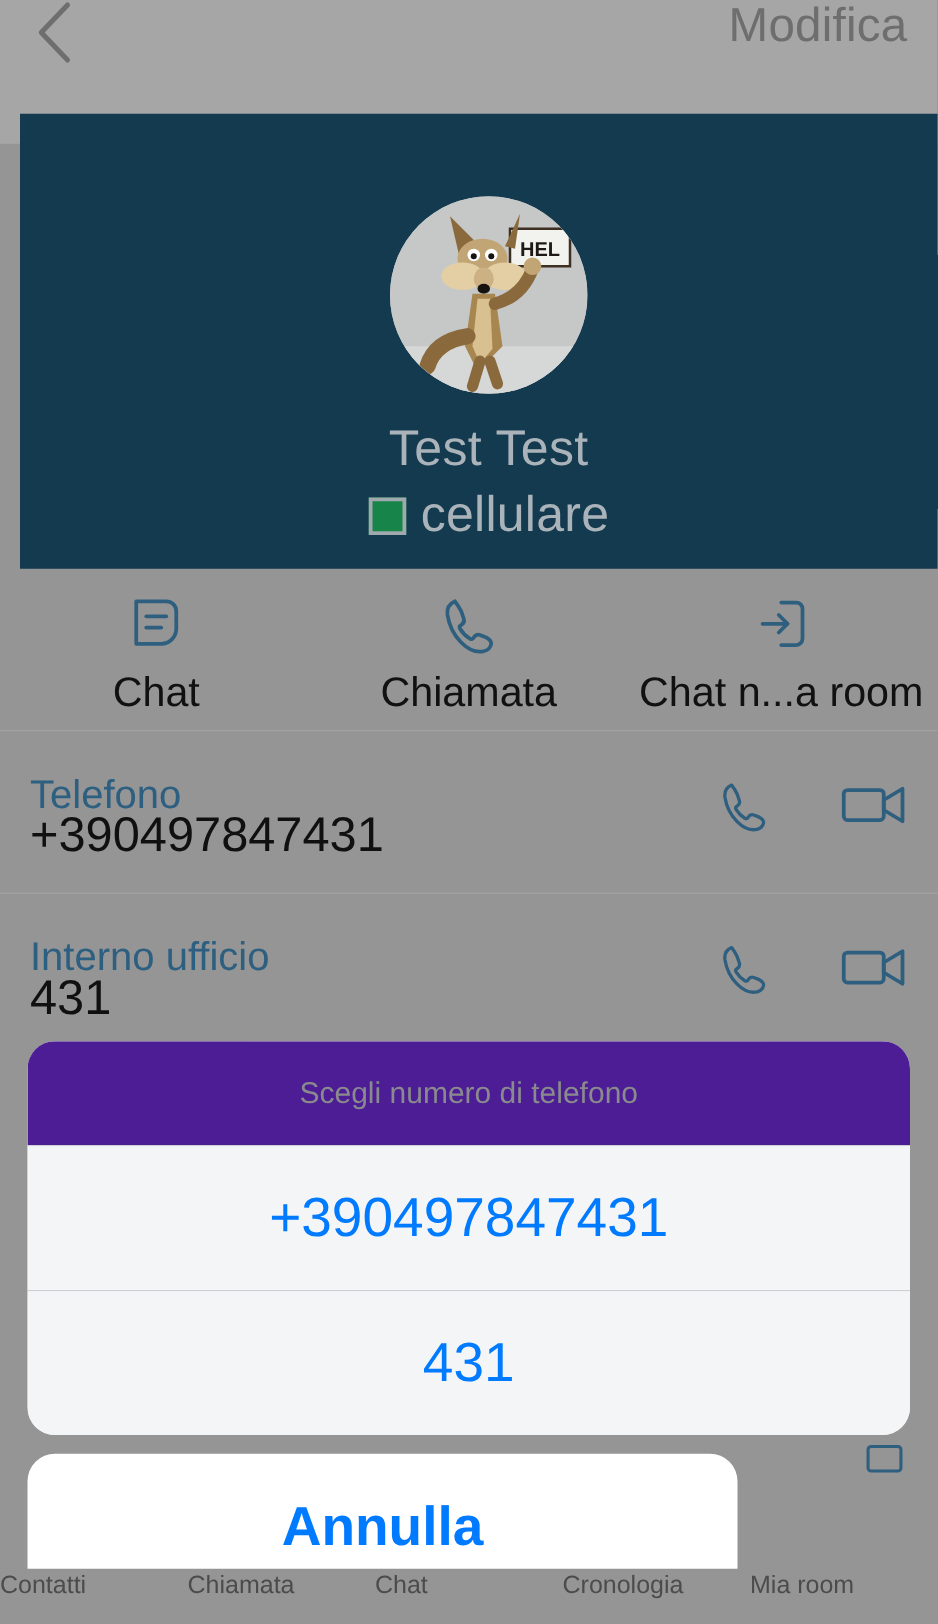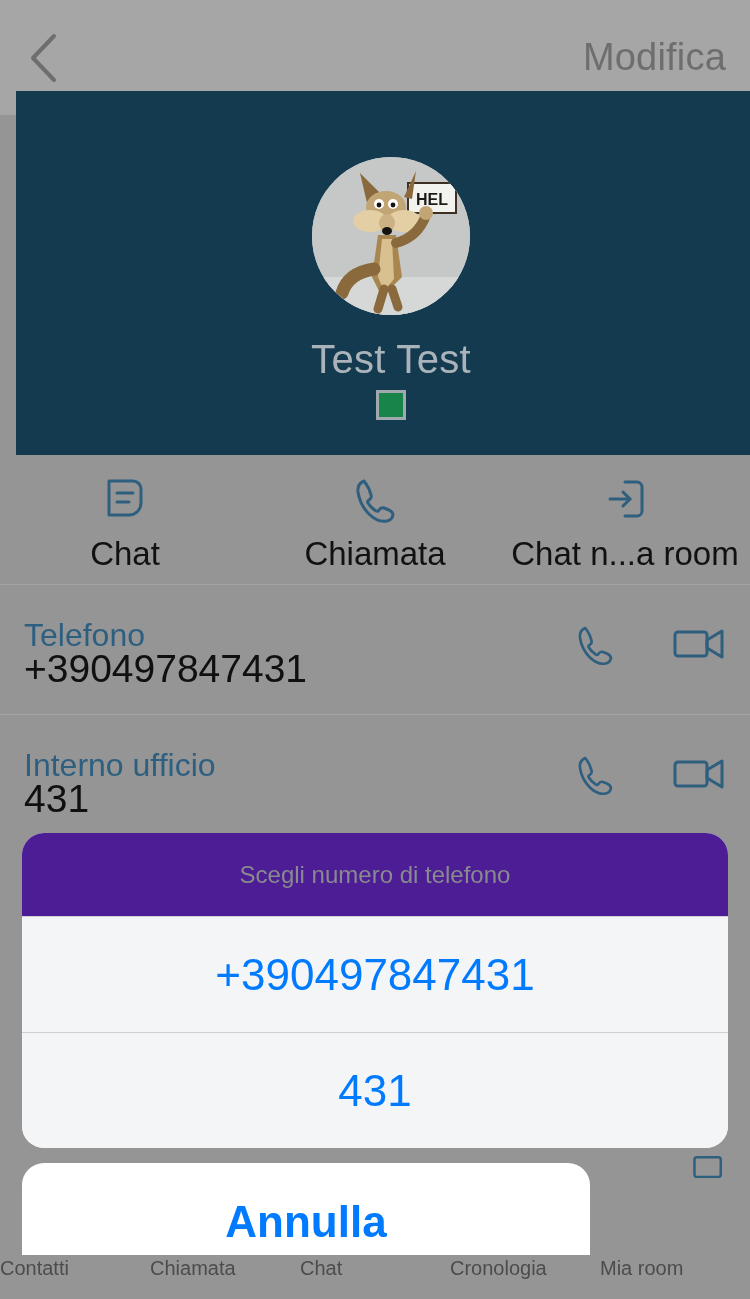--- a/index.html
+++ b/index.html
@@ -17,21 +17,20 @@
   }
 
   
   .navbar {
     position: absolute;
     top: 0; left: 0;
     width: 750px;
     height: 115px;
     background: #a6a6a6;
     display: flex;
-    align-items: center;
     justify-content: space-between;
     box-sizing: border-box;
     padding: 0 24px 0 26px;
   }
   .back-chevron {
     width: 34px;
     height: 52px;
     display: block;
   }
   .nav-edit {
@@ -278,20 +277,21 @@
 
       <path d="M72 132 L66 152" stroke="#8a6a3c" stroke-width="9" stroke-linecap="round"></path>
       <path d="M80 132 L86 150" stroke="#8a6a3c" stroke-width="9" stroke-linecap="round"></path>
 
       <path d="M62 112 Q36 116 30 136" stroke="#8a6a3c" stroke-width="13" fill="none" stroke-linecap="round"></path>
     </svg>
   </div>
   <div class="profile-name">Test Test</div>
   <div class="presence-row">
     <span class="presence-dot"></span>
+    <span class="presence-label">cellulare</span>
   </div>
 </div>
 
 <div class="actions">
 
   <div class="action">
     <span class="glyph">
       <svg width="52" height="52" viewBox="0 0 52 52" xmlns="http://www.w3.org/2000/svg">
         <path d="M10 8 h24 a8 8 0 0 1 8 8 v14 a12 12 0 0 1 -12 12 h-20 z" fill="none" stroke="#2f5f7e" stroke-width="3" stroke-linejoin="round"></path>
         <line x1="18" y1="20" x2="34" y2="20" stroke="#2f5f7e" stroke-width="3" stroke-linecap="round"></line>

